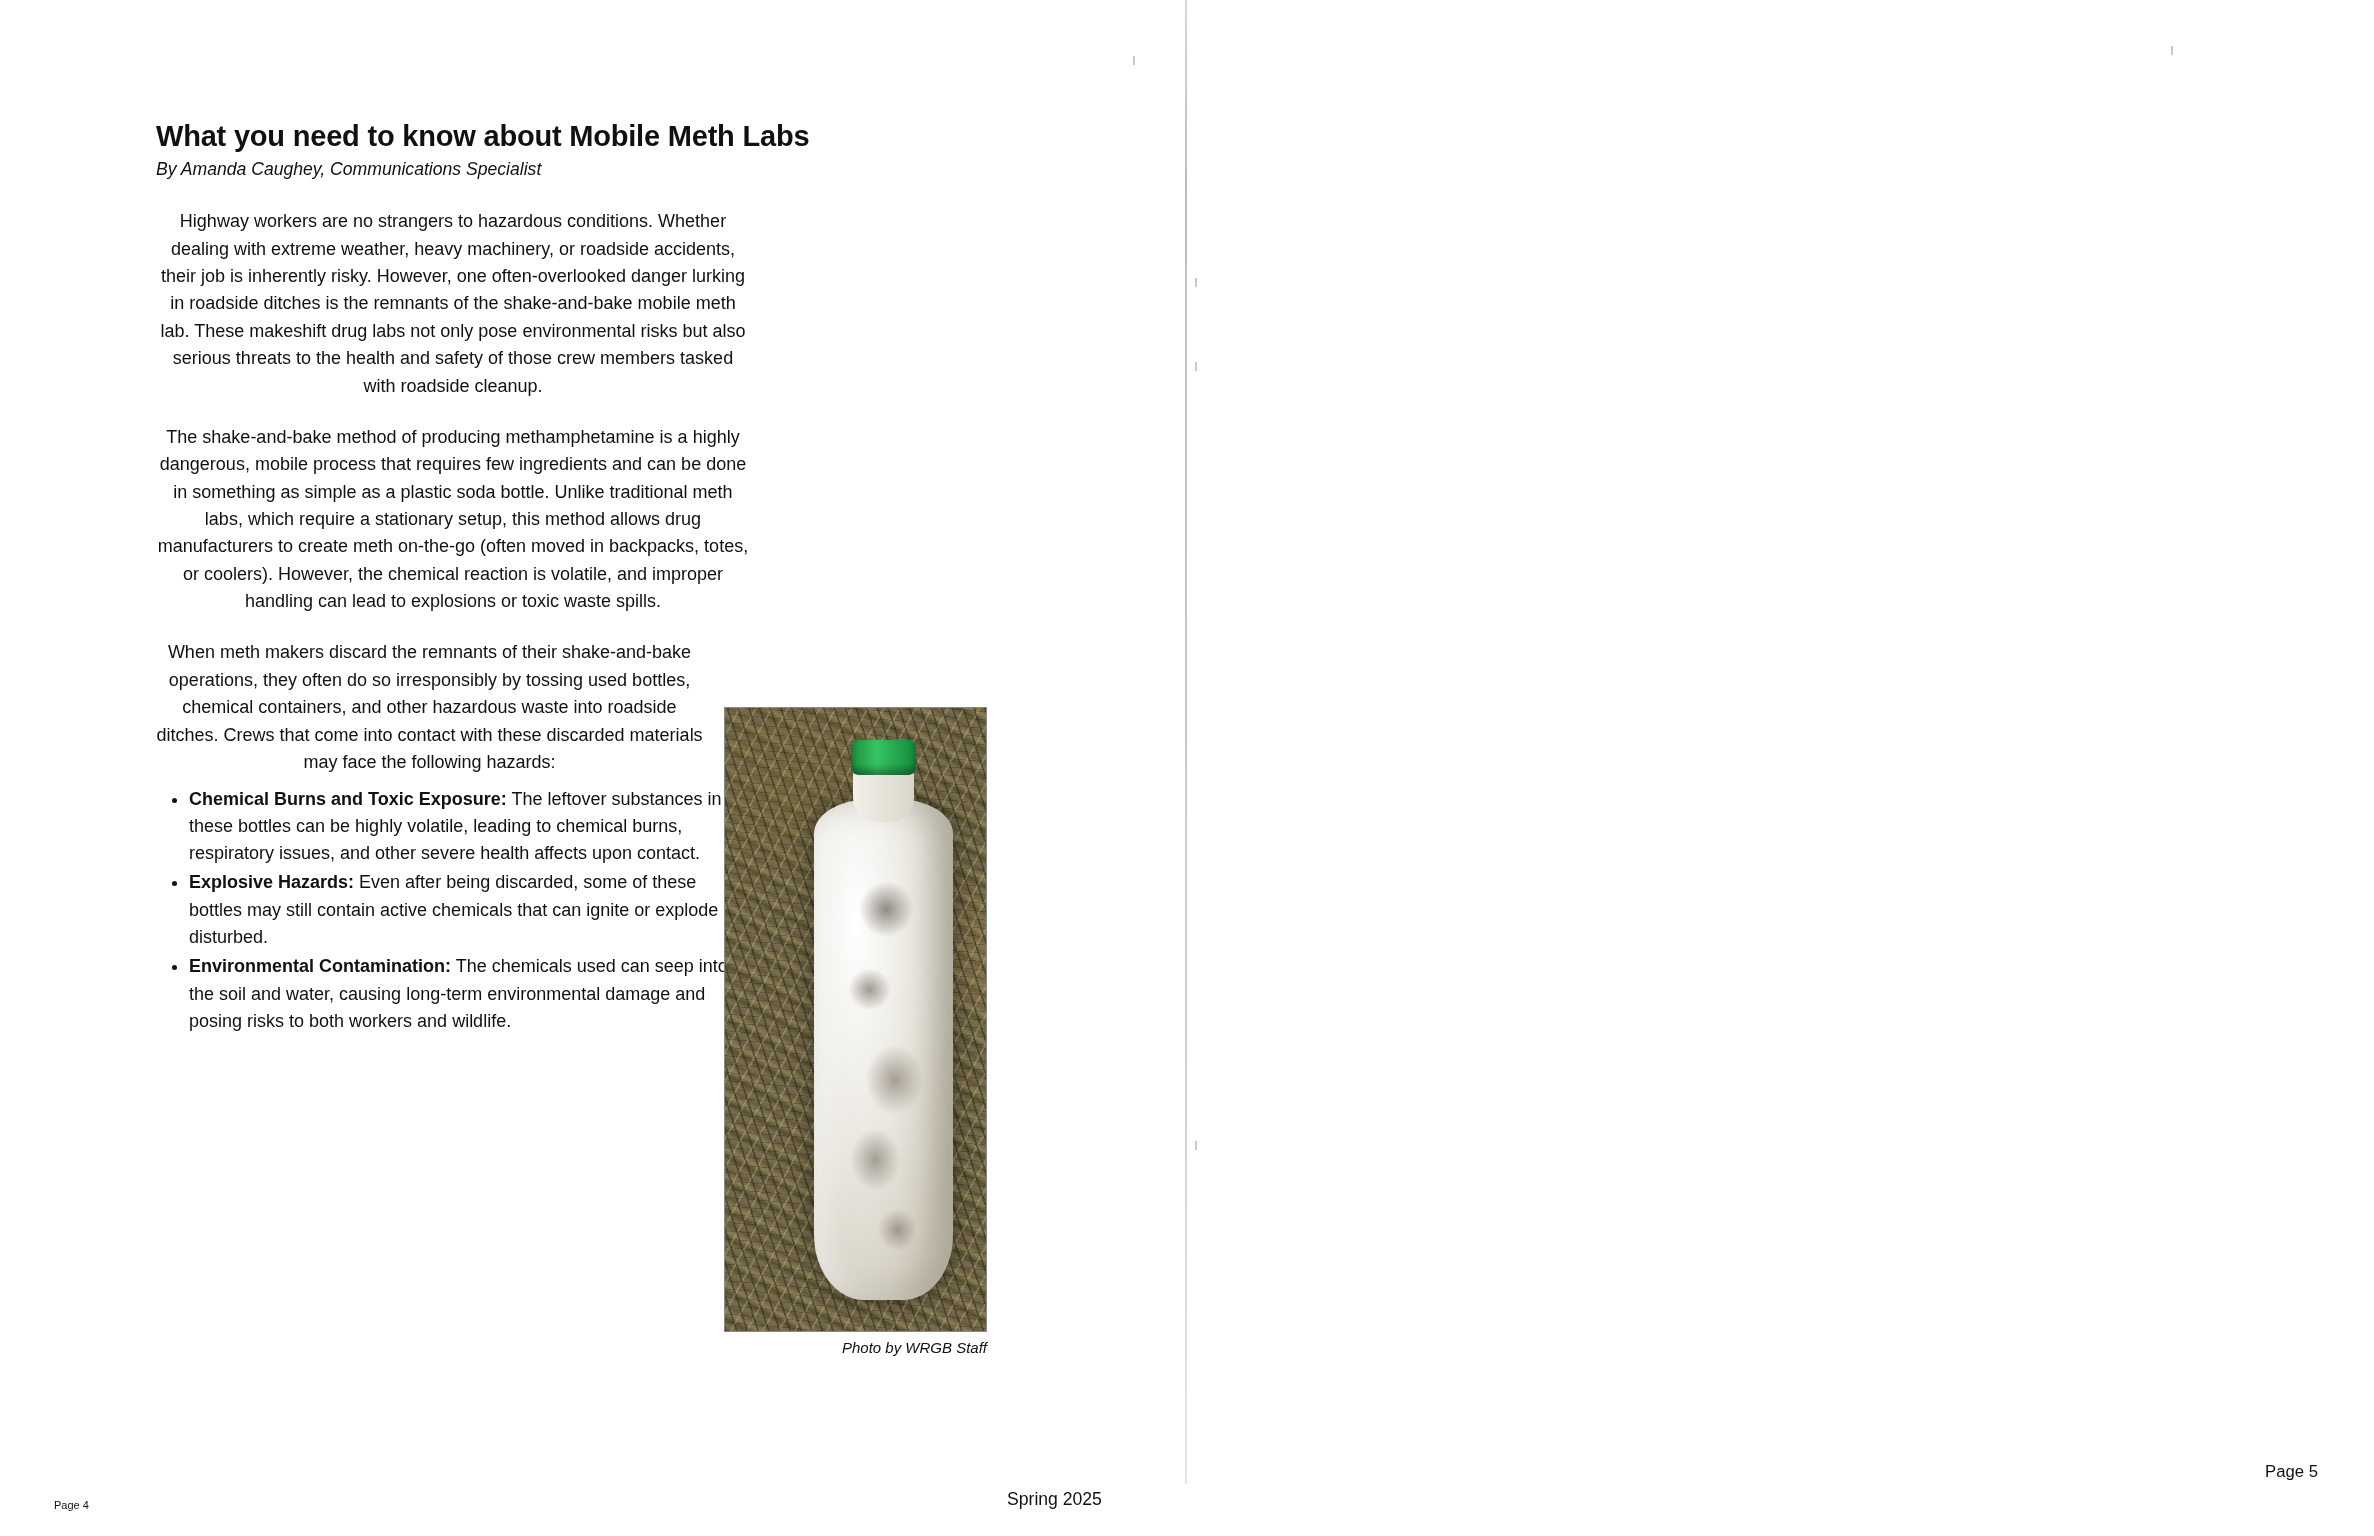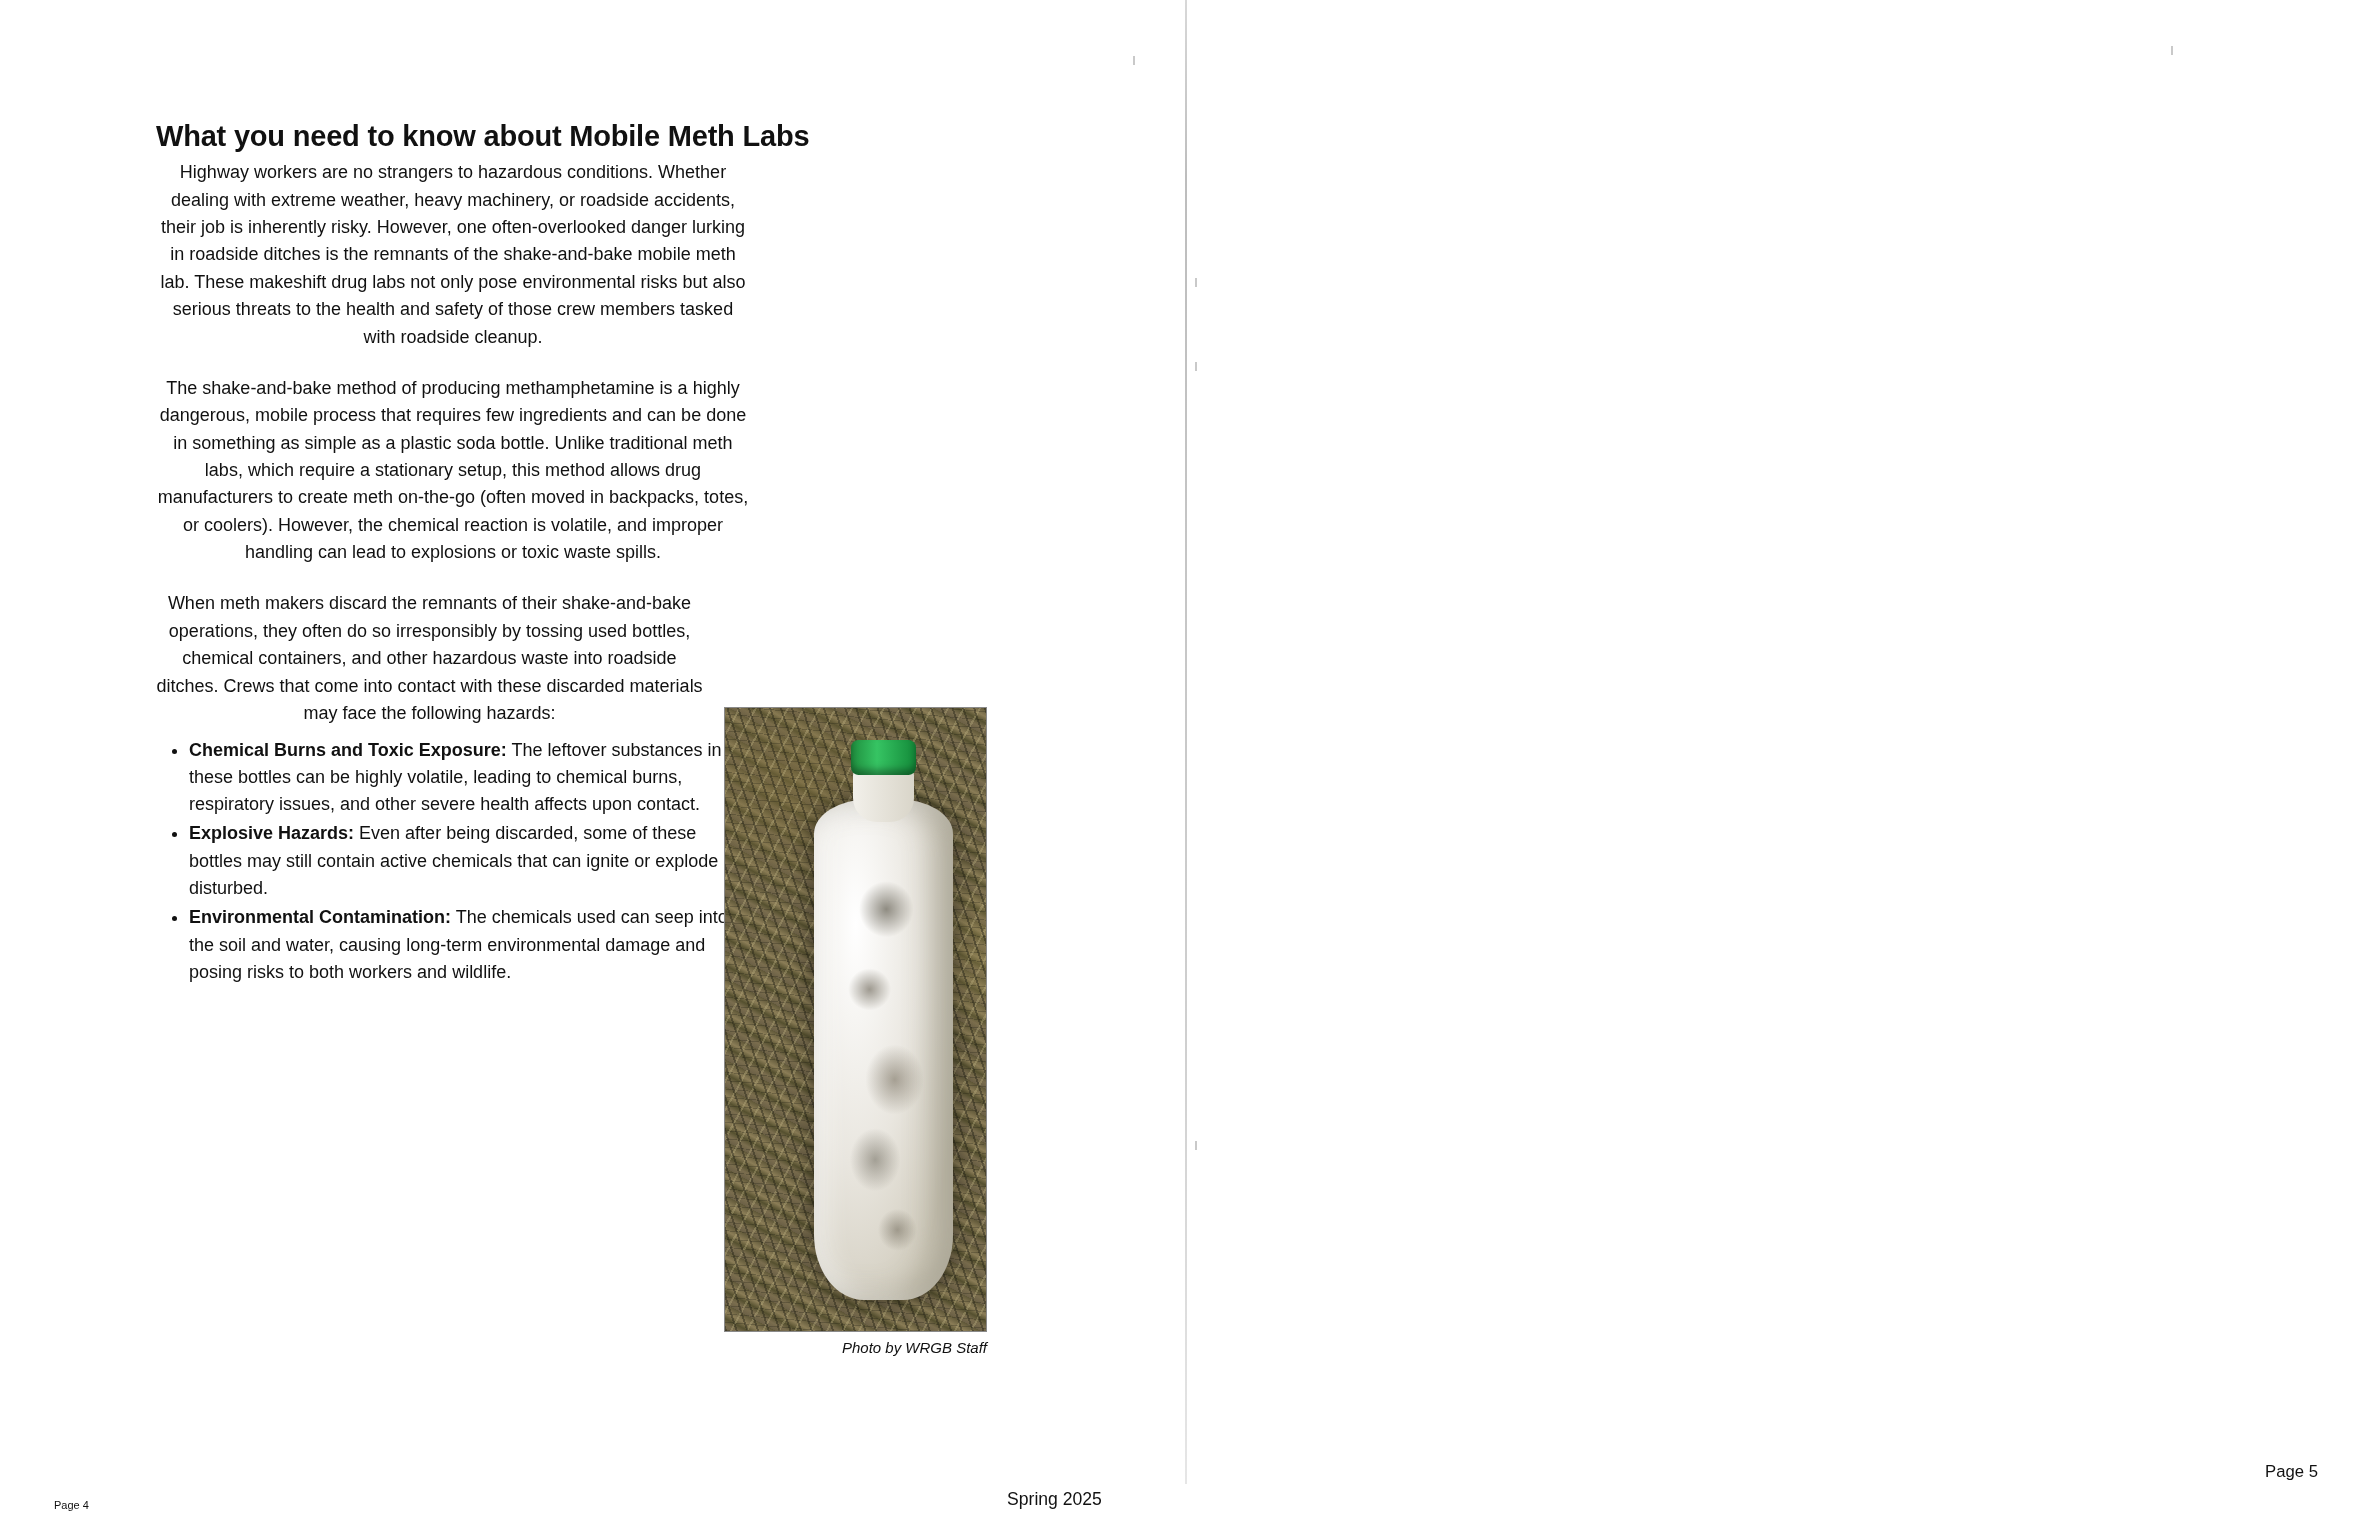--- a/index.html
+++ b/index.html
@@ -169,20 +169,21 @@
 </style>
 </head>
 <body>
 
 <div class="spread">
 
   <div class="page page-left">
 
     <div class="l-col">
       <h1 class="title">What you need to know about Mobile Meth Labs</h1>
+      <p class="byline">By Amanda Caughey, Communications Specialist</p>
       <p class="body narrow">Highway workers are no strangers to hazardous conditions. Whether dealing with extreme weather, heavy machinery, or roadside accidents, their job is inherently risky. However, one often-overlooked danger lurking in roadside ditches is the remnants of the shake-and-bake mobile meth lab. These makeshift drug labs not only pose environmental risks but also serious threats to the health and safety of those crew members tasked with roadside cleanup.</p>
 
       <p class="body narrow">The shake-and-bake method of producing methamphetamine is a highly dangerous, mobile process that requires few ingredients and can be done in something as simple as a plastic soda bottle. Unlike traditional meth labs, which require a stationary setup, this method allows drug manufacturers to create meth on-the-go (often moved in backpacks, totes, or coolers). However, the chemical reaction is volatile, and improper handling can lead to explosions or toxic waste spills.</p>
 
       <p class="body" style="width:547px;margin-bottom:9.3px;">When meth makers discard the remnants of their shake-and-bake operations, they often do so irresponsibly by tossing used bottles, chemical containers, and other hazardous waste into roadside ditches. Crews that come into contact with these discarded materials may face the following hazards:</p>
 
       <ul class="bullets" style="width:557px;">
         <li><span class="lead">Chemical Burns and Toxic Exposure:</span><span> The leftover substances in these bottles can be highly volatile, leading to chemical burns, respiratory issues, and other severe health affects upon contact.</span></li>
         <li><span class="lead">Explosive Hazards:</span><span> Even after being discarded, some of these bottles may still contain active chemicals that can ignite or explode if disturbed.</span></li>
         <li><span class="lead">Environmental Contamination:</span><span> The chemicals used can seep into the soil and water, causing long-term environmental damage and posing risks to both workers and wildlife.</span></li>

